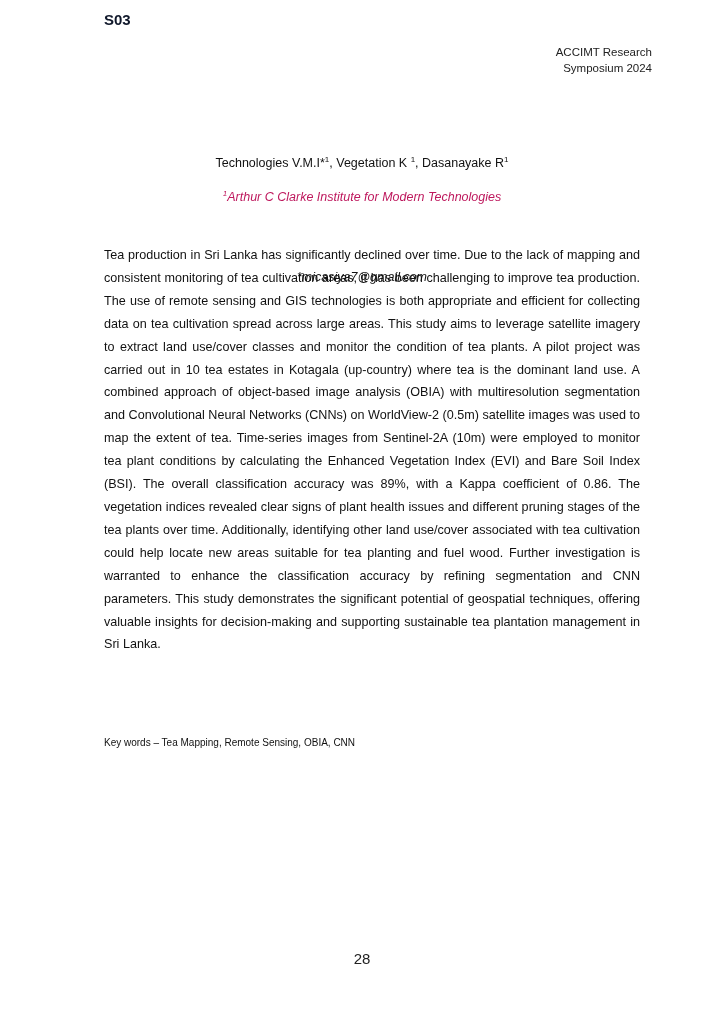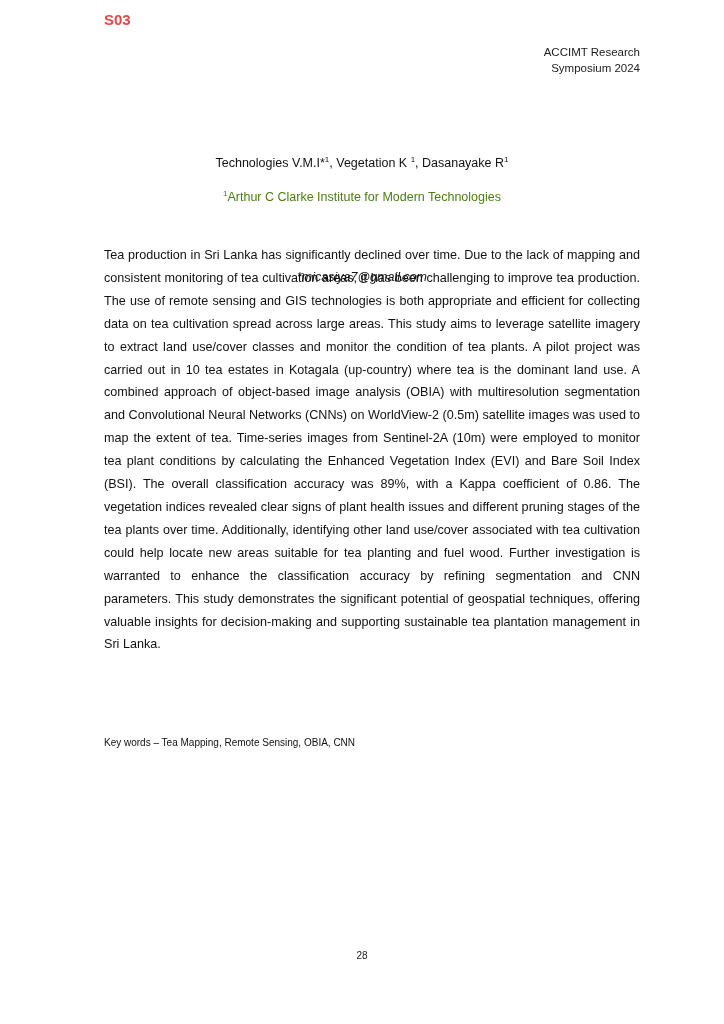--- a/index.html
+++ b/index.html
@@ -1,54 +1,54 @@
 <!DOCTYPE html>
 <html><head>
   <meta charset="utf-8">
   <style>
     html, body { margin: 0; padding: 0; background: #ffffff; }
     body { width: 724px; height: 1024px; position: relative; overflow: hidden; color: #111; }
     .session-code {
       position: absolute; left: 104px; top: 11px;
-      font-family: "Liberation Sans", sans-serif; font-weight: bold; font-size: 15px; color: #ef4444;
+      font-family: "Liberation Sans", sans-serif; font-weight: bold; font-size: 15px; color: #0f172a;
     }
     .conf-name {
-      position: absolute; right: 84px; top: 44px; text-align: right;
+      position: absolute; right: 72px; top: 44px; text-align: right;
       font-family: "Liberation Sans", sans-serif; font-size: 11.5px; line-height: 16px; color: #222;
     }
     .title {
       position: absolute; left: 60px; width: 604px; top: 88px; text-align: center;
       font-family: "Liberation Sans", sans-serif; font-weight: bold; font-size: 15.2px; line-height: 30px; color: #111;
       letter-spacing: -0.1px;
     }
     .authors {
       position: absolute; left: 60px; width: 604px; top: 156px; text-align: center;
       font-family: "Liberation Sans", sans-serif; font-size: 12.5px; color: #111;
     }
     sup { font-size: 8px; vertical-align: super; line-height: 0; }
     .affil {
       position: absolute; left: 60px; width: 604px; top: 190px; text-align: center;
-      font-family: "Liberation Sans", sans-serif; font-size: 12.5px; color: #4d7c0f;
+      font-family: "Liberation Sans", sans-serif; font-style: italic; font-size: 12.5px; color: #be185d;
     }
     .email {
       position: absolute; left: 60px; width: 604px; top: 232px; text-align: center;
       font-family: "Liberation Sans", sans-serif; font-style: italic; font-size: 12.5px; color: #111; margin-top: 38px;
     }
     .abstract {
       position: absolute; left: 104px; width: 536px; top: 244px;
       font-family: "Liberation Sans", sans-serif; font-size: 12.6px; line-height: 22.9px;
       text-align: justify; color: #111; margin: 0;
     }
     .keywords {
       position: absolute; left: 104px; top: 737px;
       font-family: "Liberation Sans", sans-serif; font-size: 10px; color: #111;
     }
     .page-number {
       position: absolute; left: 0; width: 724px; top: 950px; text-align: center;
-      font-family: "Liberation Sans", sans-serif; font-size: 10px; color: #222;
+      font-family: "Liberation Sans", sans-serif; font-size: 15px; color: #222;
     }
   </style>
 </head>
 <body>
 
 <div class="session-code">S03</div>
 
 <div class="conf-name">
   <div>ACCIMT Research</div>
   <div>Symposium 2024</div>

